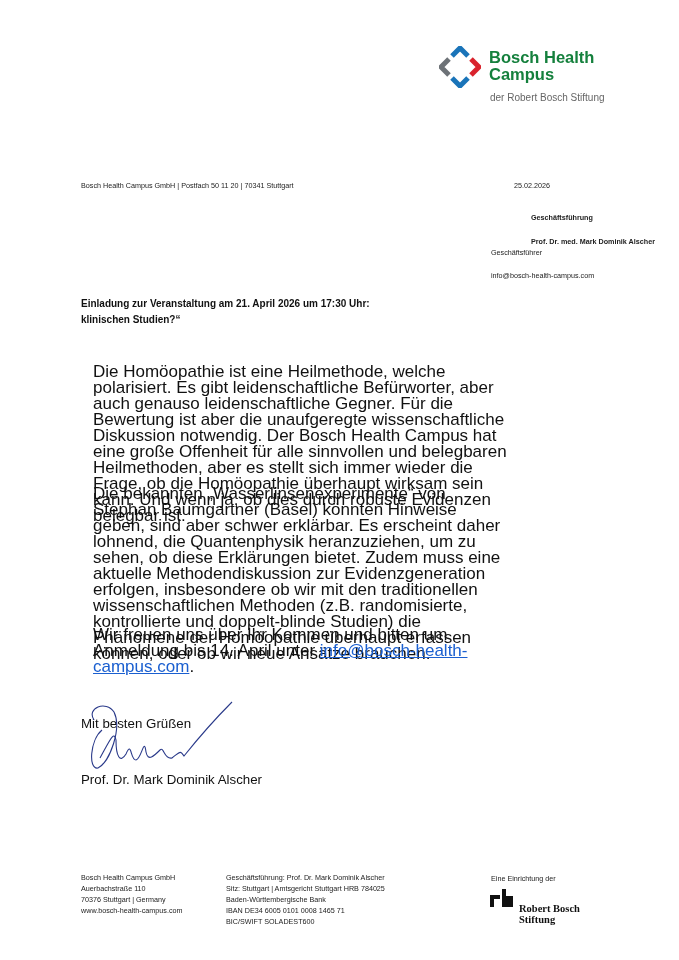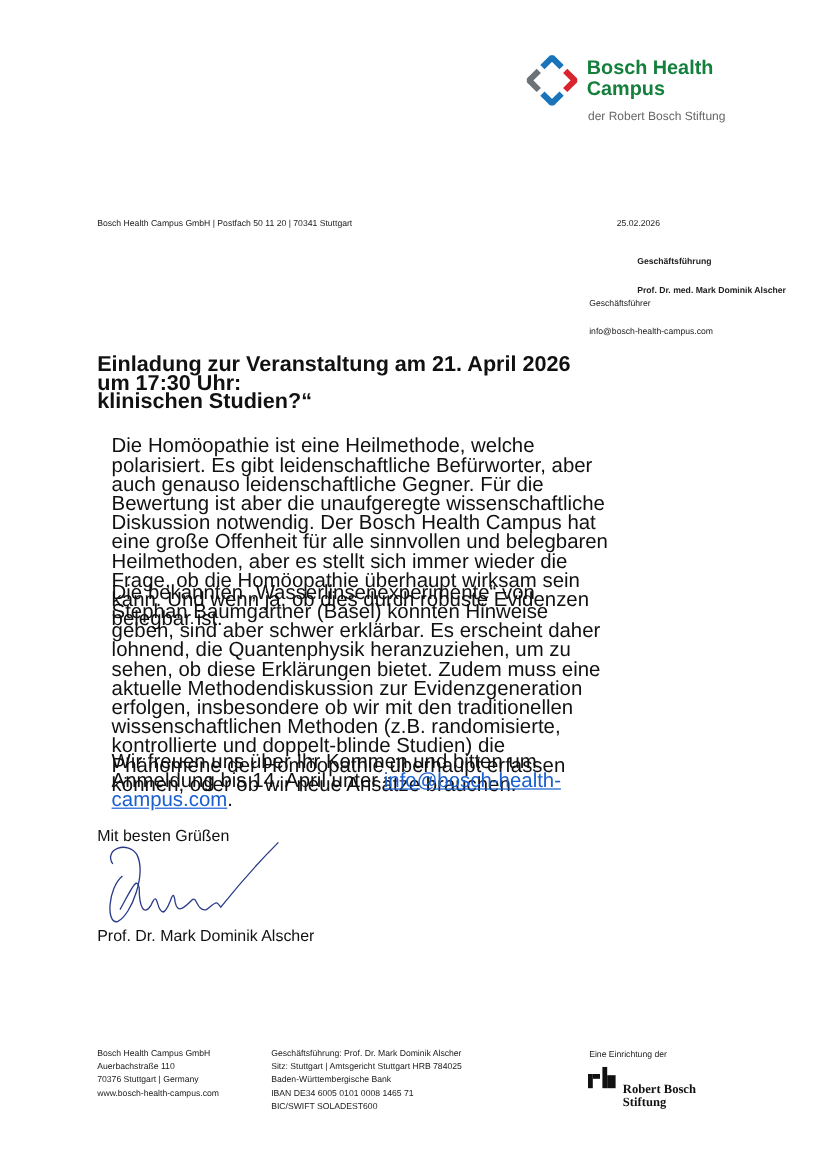--- a/index.html
+++ b/index.html
@@ -11,29 +11,29 @@
   .logo-icon { left: 439px; top: 46px; width: 42px; height: 42px; }
   .logo-title { left: 489px; top: 49px; color: #15803d; font-weight: bold; font-size: 16.5px; line-height: 17px; }
   .logo-sub { left: 490px; top: 92px; color: #666; font-size: 10px; }
 
   .sender-line { left: 81px; top: 181px; font-size: 7.2px; color: #222; }
   .date { left: 493px; top: 181px; font-size: 7.2px; color: #222; padding-left: 21px; }
 
   .side { left: 491px; font-size: 7.2px; color: #222; }
   .side-bold { font-weight: bold; margin-left: 40px; }
 
-  .subject { left: 81px; top: 296px; width: 420px; font-weight: bold; font-size: 18px; line-height: 15.5px; }
+  .subject { left: 81px; top: 296px; width: 420px; font-weight: bold; font-size: 10px; line-height: 15.5px; }
 
   .para { left: 81px; width: 420px; font-size: 17px; line-height: 16px; margin-left: 12px; }
   .p1 { top: 364px; }
   .p2 { top: 486px; }
   .p3 { top: 627px; }
   .link { color: #1a5fd0; text-decoration: underline; cursor: pointer; }
 
-  .greeting { left: 81px; top: 689px; font-size: 13.3px; }
+  .greeting { left: 81px; top: 716px; font-size: 13.3px; }
   .signature { left: 80px; top: 700px; width: 160px; height: 72px; }
   .signer { left: 81px; top: 772px; font-size: 13.3px; }
 
   .foot { font-size: 7.2px; line-height: 11px; color: #222; }
   .f1 { left: 81px; top: 872px; }
   .f2 { left: 226px; top: 872px; }
   .f3 { left: 491px; top: 873px; }
   .rb-mark { left: 490px; top: 889px; width: 26px; height: 18px; }
   .rb-text { left: 519px; top: 903px; font-family: "Liberation Serif", serif; font-weight: bold; font-size: 10.5px; line-height: 11px; color: #111; }
 </style>

